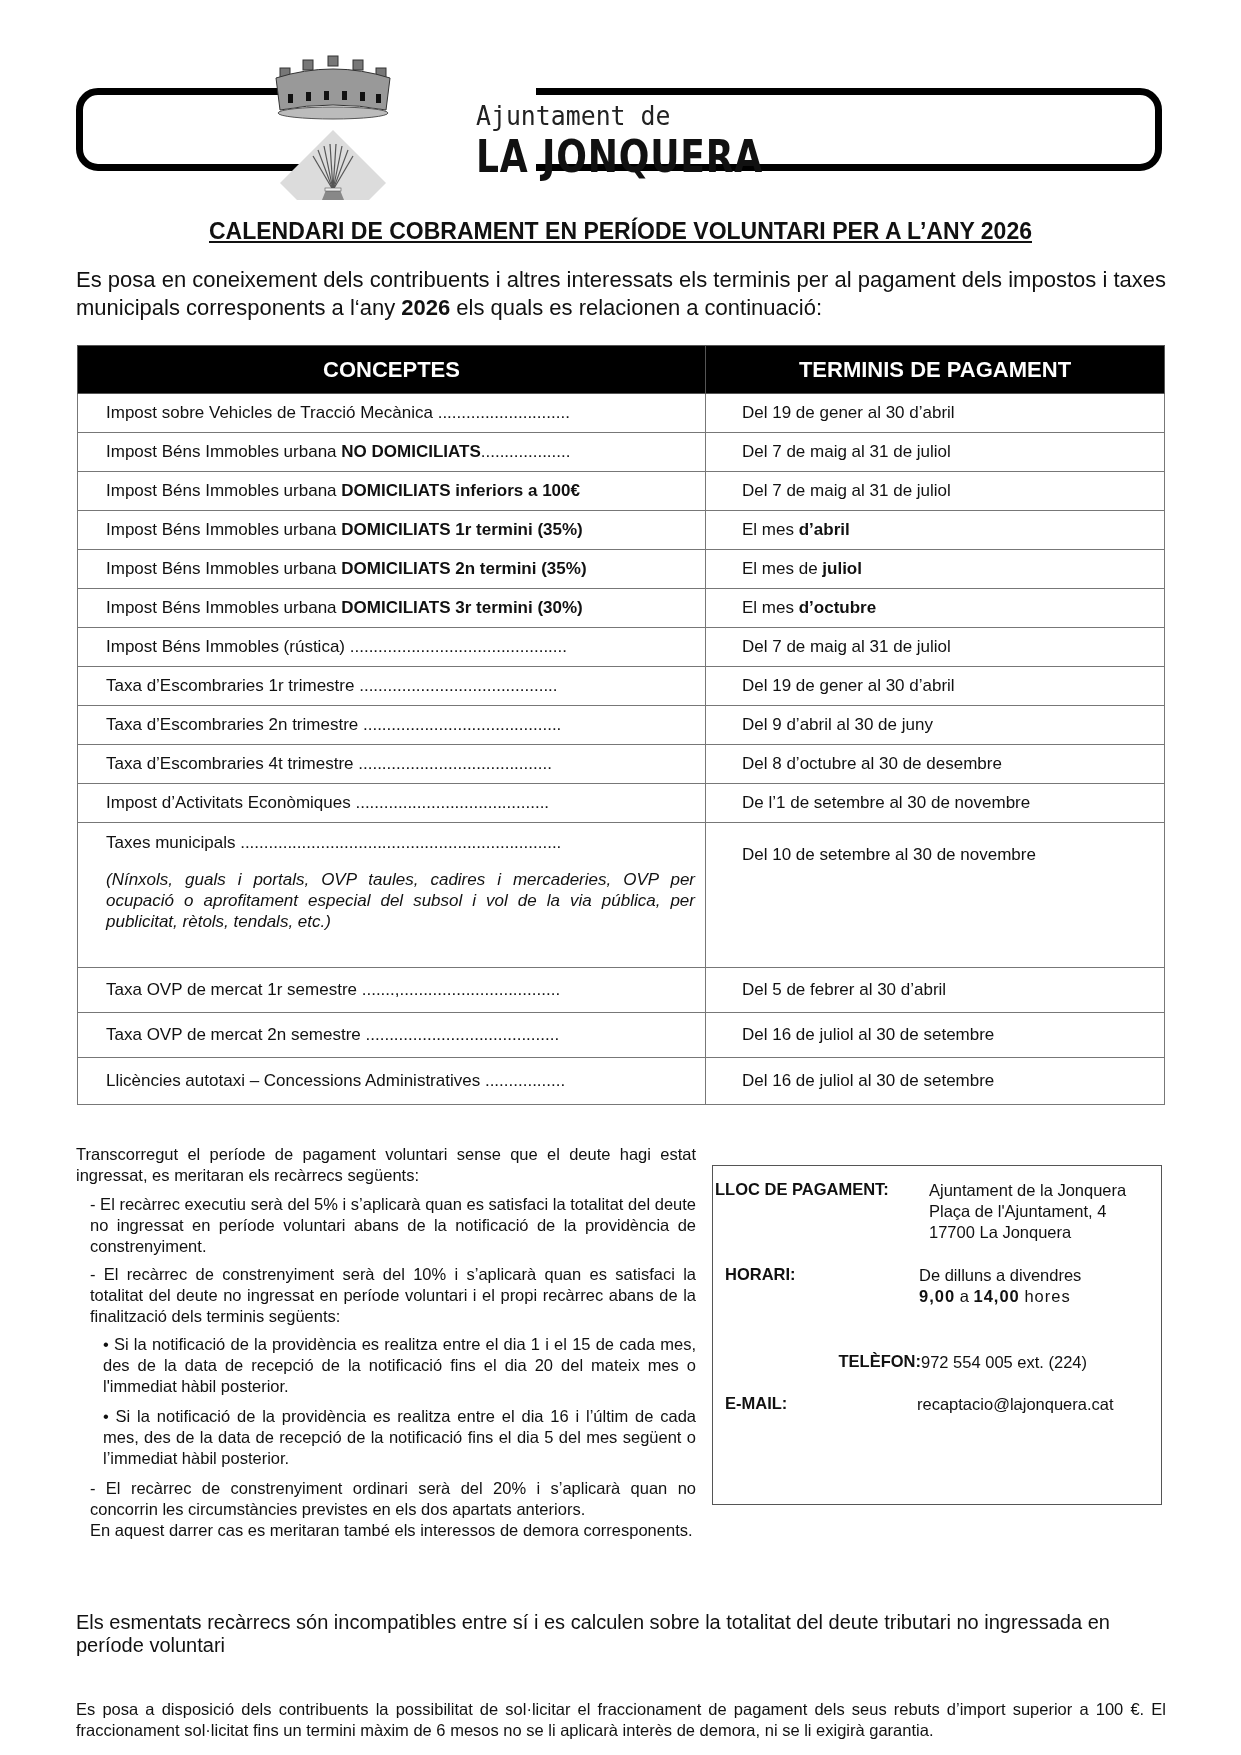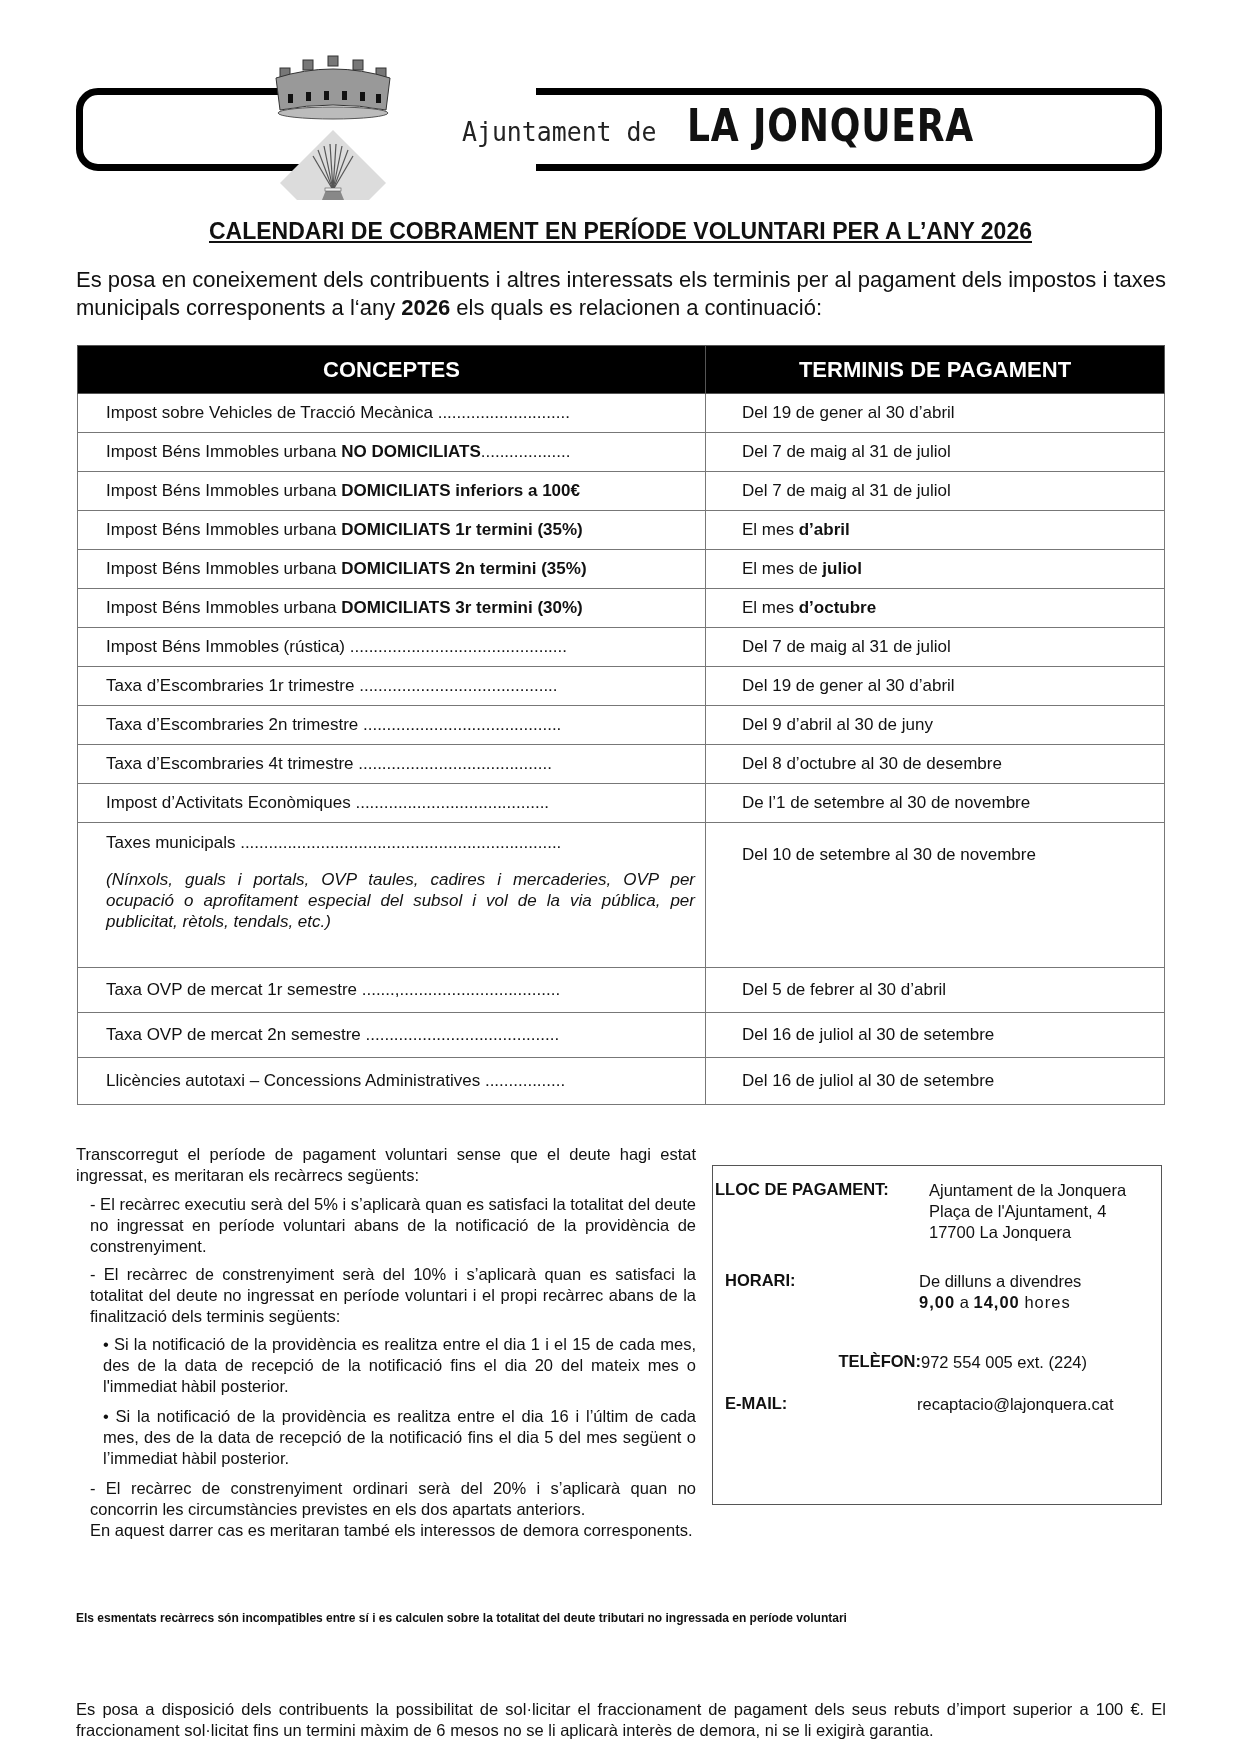--- a/index.html
+++ b/index.html
@@ -2,21 +2,21 @@
 <html><head>
 <meta charset="utf-8">
 <style>
   html, body { margin:0; padding:0; background:#ffffff; }
   body { width:1241px; height:1755px; position:relative; overflow:hidden; font-family:"Liberation Sans", sans-serif; color:#111; }
 
   
   .hdr-frame { position:absolute; left:76px; top:88px; width:1086px; height:83px; border:7px solid #000; border-radius:22px; box-sizing:border-box; }
   .hdr-gap { position:absolute; left:322px; top:80px; width:214px; height:100px; background:#fff; }
   .crest { position:absolute; left:258px; top:50px; width:150px; height:150px; }
-  .hdr-title { position:absolute; left:462px; top:100px; height:60px; display:flex; align-items:baseline; }
+  .hdr-title { position:absolute; left:462px; top:100px; height:60px; display:flex; align-items:baseline;flex-direction:column; }
   .hdr-prefix { font-family:"DejaVu Sans Mono", monospace; font-size:27px; color:#222; letter-spacing:0px; transform:scaleX(0.92); transform-origin:left; }
   .hdr-name { font-family:"DejaVu Sans", sans-serif; font-weight:bold; font-size:44px; color:#111; margin-left:14px; transform:scaleX(0.82); transform-origin:left; letter-spacing:1px; }
 
   .doc-title { position:absolute; left:0; width:1241px; top:218px; text-align:center; font-weight:bold; font-size:23px; text-decoration:underline; letter-spacing:0px; }
 
   .intro { position:absolute; left:76px; top:266px; width:1090px; font-size:22px; line-height:28px; text-align:justify; }
 
   
   .cal-table { position:absolute; left:77px; top:345px; width:1087px; border-collapse:collapse; table-layout:fixed; }
   .cal-table th { background:#000; color:#fff; font-size:22px; font-weight:bold; height:45px; text-align:center; border:1px solid #555; }
@@ -37,21 +37,21 @@
   .ll-final { padding-left:14px; }
 
   
   .pay-box { position:absolute; left:712px; top:1165px; width:450px; height:340px; border:1.5px solid #555; box-sizing:border-box; font-size:16.5px; }
   .pb-row { position:absolute; display:flex; }
   .pb-label { font-weight:bold; }
   .pb-val { line-height:21px; }
   .pb-bold { font-weight:bold; letter-spacing:1px; }
   .spaced { letter-spacing:1px; }
 
-  .footer1 { position:absolute; left:76px; top:1611px; width:1100px; font-size:12px;font-weight:bold; }
+  .footer1 { position:absolute; left:76px; top:1611px; width:1100px; font-size:20px; }
   .footer2 { position:absolute; left:76px; top:1651px; width:1090px; font-size:16.5px; line-height:21px; text-align:justify;margin-top:48px; }
 </style>
 </head>
 <body>
 
 <div class="hdr-frame"></div>
 <div class="hdr-gap"></div>
 <svg class="crest" viewBox="0 0 150 150">
 
   <g fill="#777" stroke="#333" stroke-width="1">
@@ -185,21 +185,21 @@
 
 <div class="pay-box">
   <div class="pb-row" style="left:2px; top:14px;gap:12px;">
     <div class="pb-label" style="width:202px;">LLOC DE PAGAMENT:</div>
     <div class="pb-val">
       <div>Ajuntament de la Jonquera</div>
       <div>Plaça de l'Ajuntament, 4</div>
       <div>17700 La Jonquera</div>
     </div>
   </div>
-  <div class="pb-row" style="left:12px; top:105px;">
+  <div class="pb-row" style="left:12px; top:99px;">
     <div class="pb-label" style="width:194px;">HORARI:</div>
     <div class="pb-val">
       <div>De dilluns a divendres</div>
       <div><b class="pb-bold">9,00</b> <span>a</span> <b class="pb-bold">14,00</b> <span class="spaced">hores</span></div>
     </div>
   </div>
   <div class="pb-row" style="left:12px; top:186px;text-align:right;">
     <div class="pb-label" style="width:196px;">TELÈFON:</div>
     <div class="pb-val">972 554 005  ext. (224)</div>
   </div>

